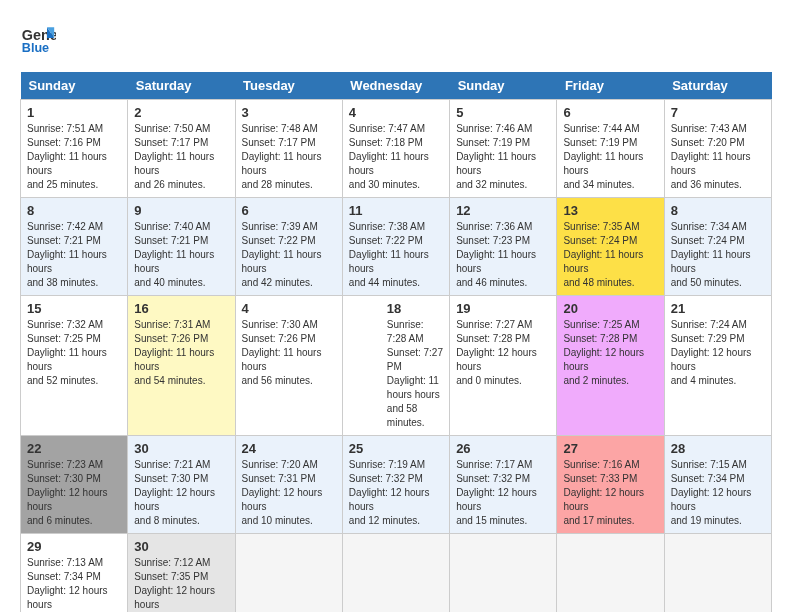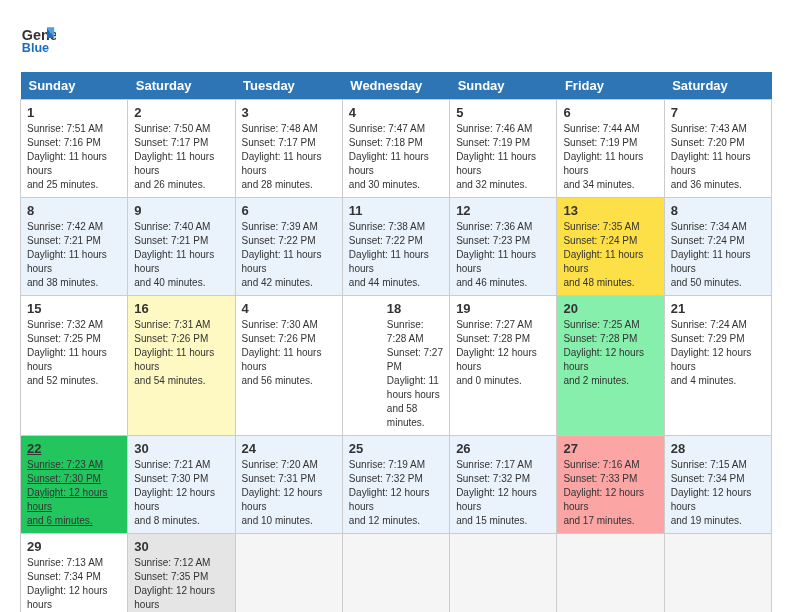--- a/index.html
+++ b/index.html
@@ -183,31 +183,31 @@
           <div class="cell-content">Sunrise: 7:30 AM<br>Sunset: 7:26 PM<br>Daylight: 11 hours hours<br>and 56 minutes.</div>
         </td>
         <td style="background: rgb(255, 255, 255); padding-left: 44px;">
           <span class="day-num">18</span>
           <div class="cell-content">Sunrise: 7:28 AM<br>Sunset: 7:27 PM<br>Daylight: 11 hours hours<br>and 58 minutes.</div>
         </td>
         <td style="background: rgb(255, 255, 255);">
           <span class="day-num">19</span>
           <div class="cell-content">Sunrise: 7:27 AM<br>Sunset: 7:28 PM<br>Daylight: 12 hours hours<br>and 0 minutes.</div>
         </td>
-        <td style="background: #86efac;">
+        <td style="background: #f0abfc;">
           <span class="day-num">20</span>
           <div class="cell-content">Sunrise: 7:25 AM<br>Sunset: 7:28 PM<br>Daylight: 12 hours hours<br>and 2 minutes.</div>
         </td>
         <td style="background: rgb(255, 255, 255);">
           <span class="day-num">21</span>
           <div class="cell-content">Sunrise: 7:24 AM<br>Sunset: 7:29 PM<br>Daylight: 12 hours hours<br>and 4 minutes.</div>
         </td>
       </tr>
       <tr>
-        <td style="background: #22c55e; text-decoration: underline;">
+        <td style="background: #a3a3a3;">
           <span class="day-num">22</span>
           <div class="cell-content">Sunrise: 7:23 AM<br>Sunset: 7:30 PM<br>Daylight: 12 hours hours<br>and 6 minutes.</div>
         </td>
         <td style="background: rgb(234, 242, 251);">
           <span class="day-num">30</span>
           <div class="cell-content">Sunrise: 7:21 AM<br>Sunset: 7:30 PM<br>Daylight: 12 hours hours<br>and 8 minutes.</div>
         </td>
         <td style="background: rgb(234, 242, 251);">
           <span class="day-num">24</span>
           <div class="cell-content">Sunrise: 7:20 AM<br>Sunset: 7:31 PM<br>Daylight: 12 hours hours<br>and 10 minutes.</div>

